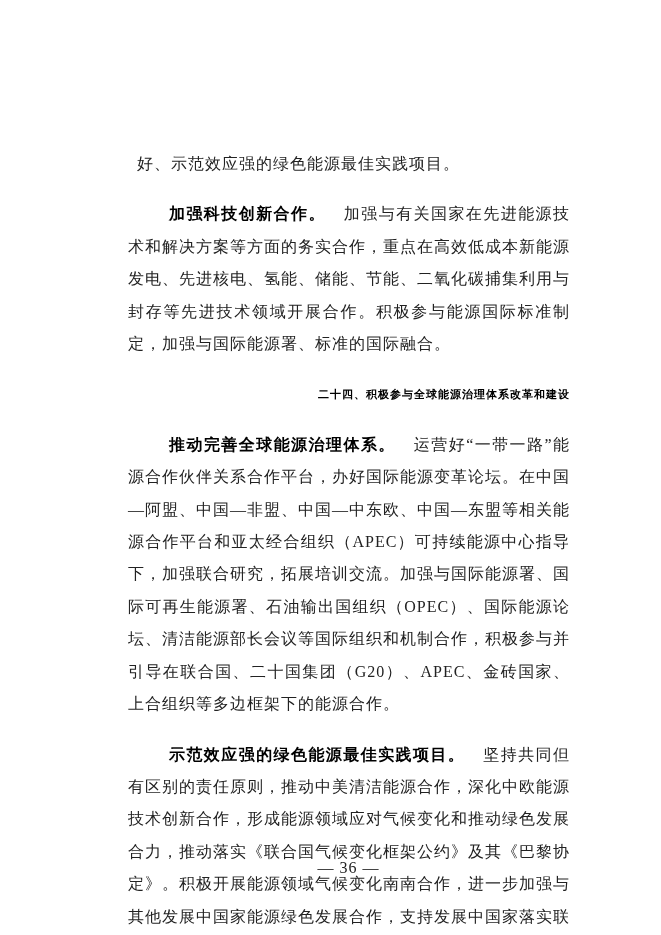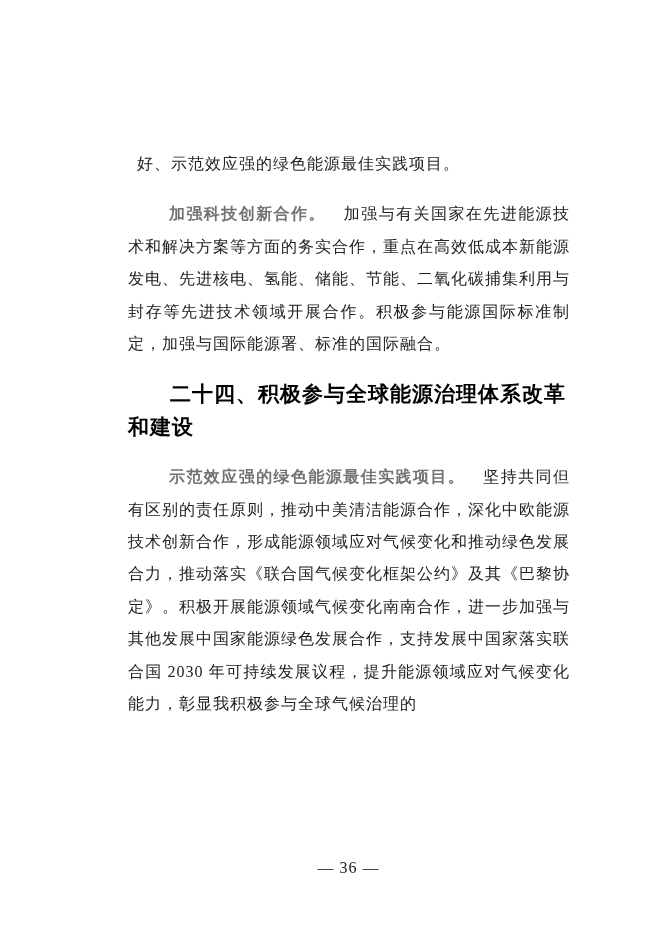--- a/index.html
+++ b/index.html
@@ -26,31 +26,31 @@
     text-justify: inter-character;
   }
   .para {
     text-indent: 2em;
   }
   .para.continuation {
     text-indent: 0;
   }
   .para .lead {
     font-weight: bold;
-    color: #737373;
+    color: #000000;
   }
   .section-heading {
     text-indent: 2em;
     font-family: "Liberation Sans", "DejaVu Sans", sans-serif;
     font-weight: bold;
-    font-size: 21px;
+    font-size: 11px;
     color: #000000;
     letter-spacing: 1px;
     line-height: 32.4px;
-    text-align: left;
+    text-align: right;
   }
   .page-number {
     position: absolute;
     top: 832px;
     left: 0;
     width: 661px;
     text-align: center;
     font-size: 16px;
     color: #222222;
     letter-spacing: 1px;
@@ -62,20 +62,21 @@
 <div class="page">
 
   <div class="content">
 
     <p class="para continuation"><span>好、示范效应强的绿色能源最佳实践项目。</span></p>
 
     <p class="para"><span class="lead">加强科技创新合作。</span><span>加强与有关国家在先进能源技术和解决方案等方面的务实合作，重点在高效低成本新能源发电、先进核电、氢能、储能、节能、二氧化碳捕集利用与封存等先进技术领域开展合作。积极参与能源国际标准制定，加强与国际能源署、标准的国际融合。</span></p>
 
     <h2 class="section-heading">二十四、积极参与全球能源治理体系改革和建设</h2>
 
+    <p class="para"><span class="lead">推动完善全球能源治理体系。</span><span>运营好“一带一路”能源合作伙伴关系合作平台，办好国际能源变革论坛。在中国—阿盟、中国—非盟、中国—中东欧、中国—东盟等相关能源合作平台和亚太经合组织（APEC）可持续能源中心指导下，加强联合研究，拓展培训交流。加强与国际能源署、国际可再生能源署、石油输出国组织（OPEC）、国际能源论坛、清洁能源部长会议等国际组织和机制合作，积极参与并引导在联合国、二十国集团（G20）、APEC、金砖国家、上合组织等多边框架下的能源合作。</span></p>
 
     <p class="para"><span class="lead">示范效应强的绿色能源最佳实践项目。</span><span>坚持共同但有区别的责任原则，推动中美清洁能源合作，深化中欧能源技术创新合作，形成能源领域应对气候变化和推动绿色发展合力，推动落实《联合国气候变化框架公约》及其《巴黎协定》。积极开展能源领域气候变化南南合作，进一步加强与其他发展中国家能源绿色发展合作，支持发展中国家落实联合国 2030 年可持续发展议程，提升能源领域应对气候变化能力，彰显我积极参与全球气候治理的</span></p>
 
   </div>
 
   <div class="page-number">— 36 —</div>
 
 </div>
 
 </body></html>

